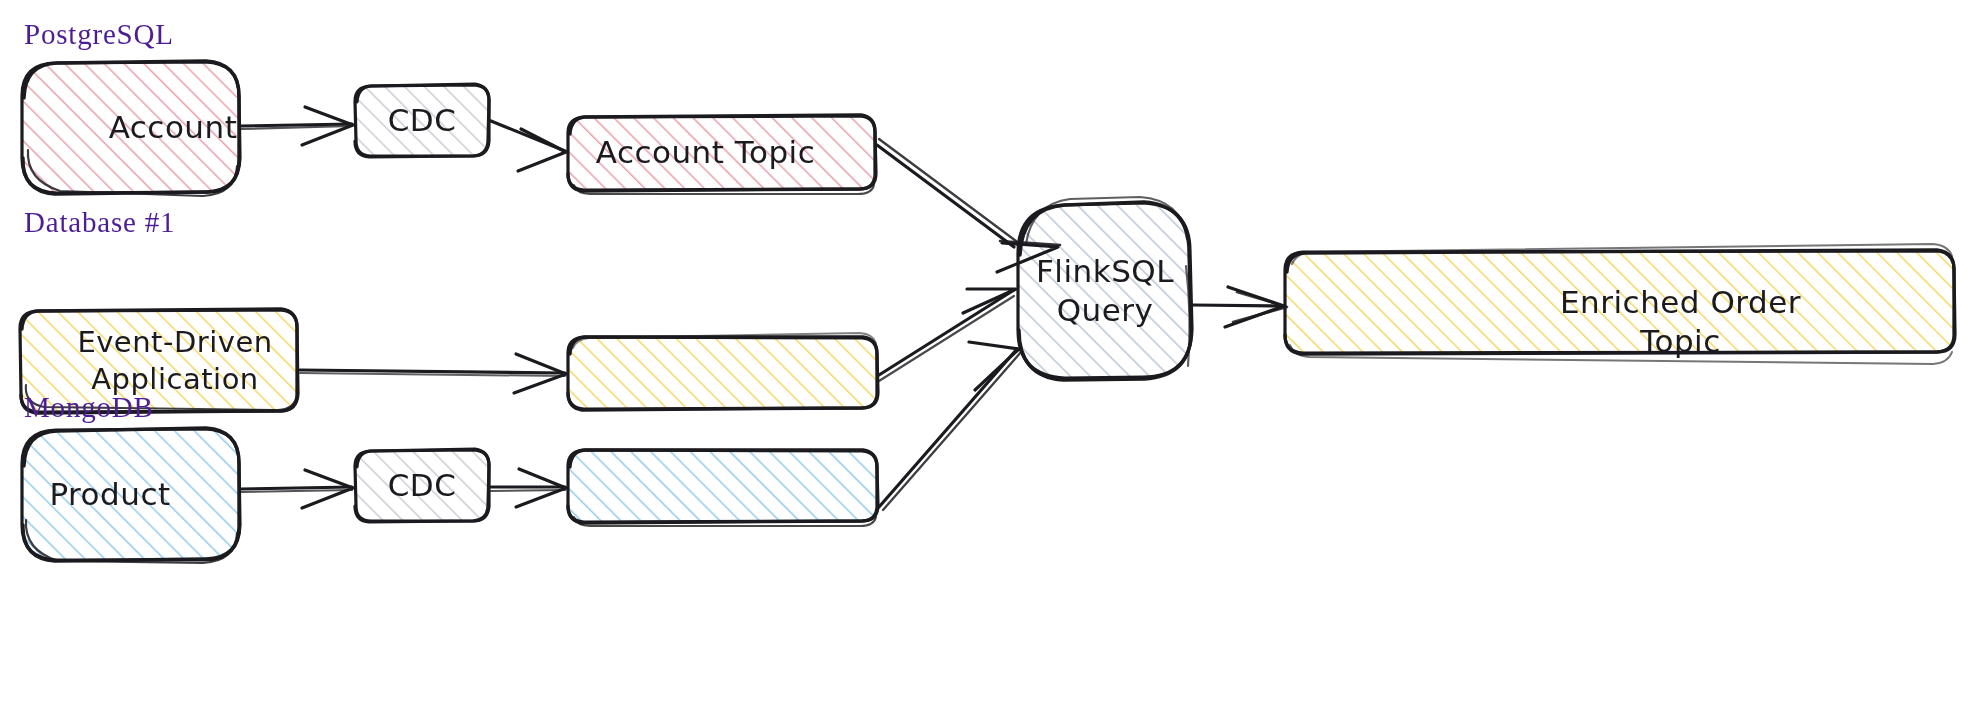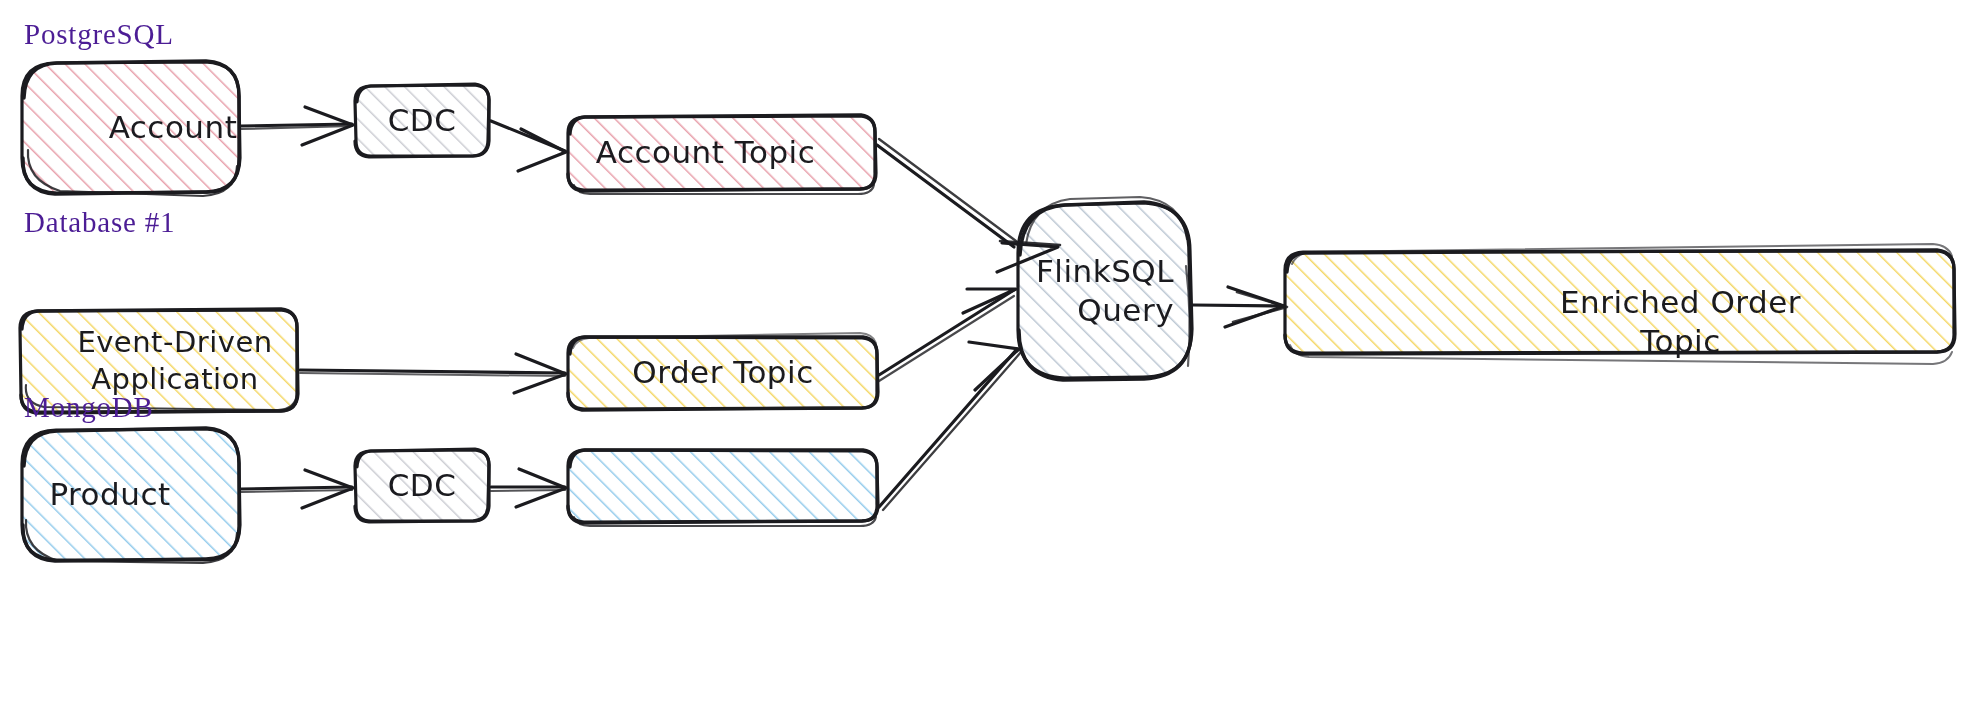--- a/index.html
+++ b/index.html
@@ -203,28 +203,27 @@
 
   <div class="node-label" style="left:22px; top:62px; width:218px; height:131px;margin-left:42px;">Account</div>
 
   <div class="node-label" style="left:355px; top:84px; width:134px; height:73px;">CDC</div>
 
   <div class="node-label" style="left:568px; top:116px; width:275px; height:74px;">Account Topic</div>
 
   <div class="node-label small" style="left:20px; top:310px; width:278px; height:101px;">Event-Driven
 Application</div>
 
-  <div class="node-label" style="left:568px; top:337px; width:310px; height:72px;">Order Topic</div>
 
   <div class="node-label" style="left:22px; top:429px; width:176px; height:131px;">Product</div>
 
   <div class="node-label" style="left:355px; top:450px; width:134px; height:72px;">CDC</div>
 
 
-  <div class="node-label" style="left:1018px; top:203px; width:174px; height:176px;text-align:right;">FlinkSQL
+  <div class="node-label" style="left:1018px; top:203px; width:174px; height:176px;">FlinkSQL
 Query</div>
 
   <div class="node-label" style="left:1285px; top:251px; width:791px; height:102px;margin-top:20px;">Enriched Order
 Topic</div>
 
   <div class="hit" style="left:22px;  top:62px;  width:218px; height:131px;"></div>
   <div class="hit" style="left:355px; top:84px;  width:134px; height:73px;"></div>
   <div class="hit" style="left:568px; top:115px; width:308px; height:76px;"></div>
   <div class="hit" style="left:20px;  top:310px; width:278px; height:101px;"></div>
   <div class="hit" style="left:568px; top:336px; width:310px; height:74px;"></div>

